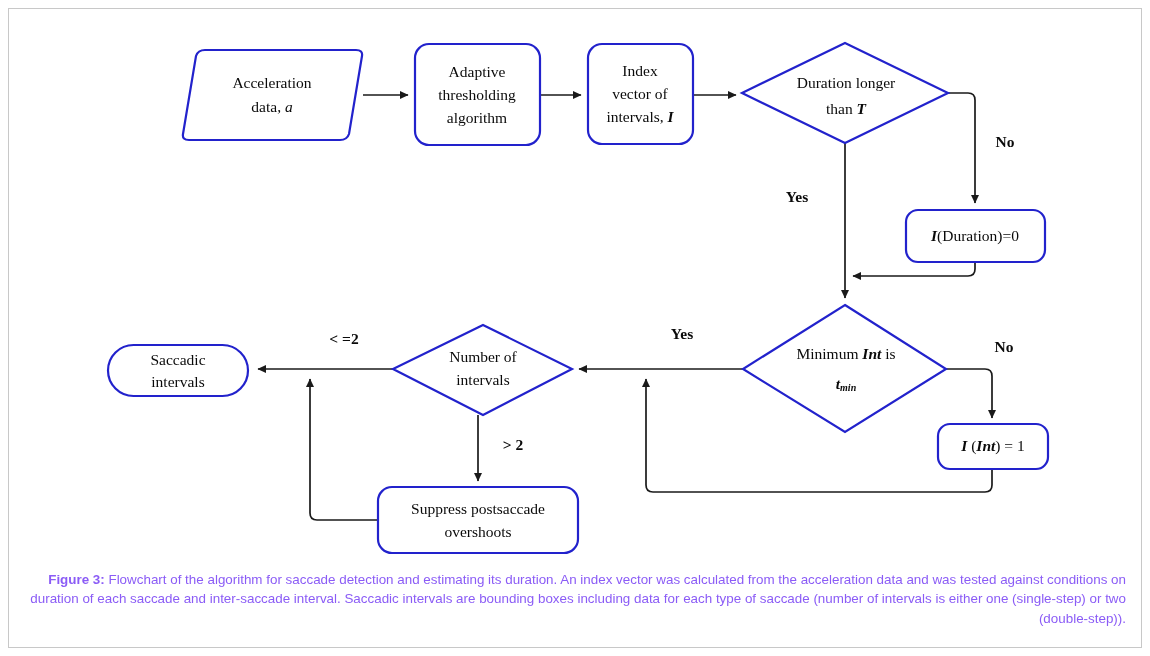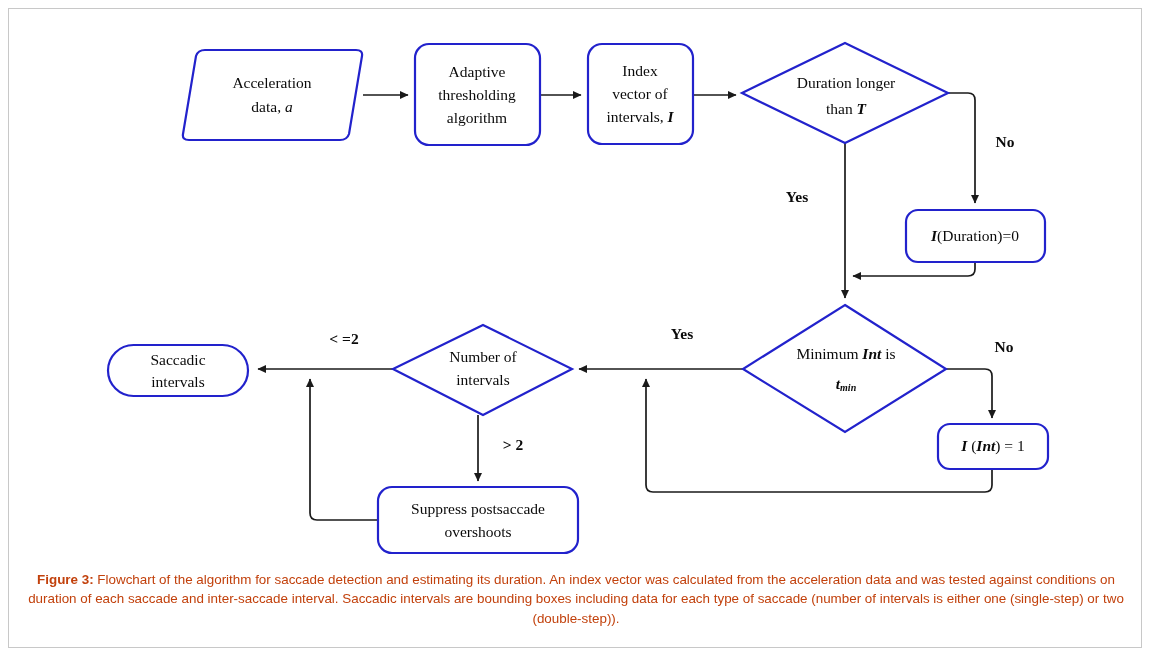--- a/index.html
+++ b/index.html
@@ -64,22 +64,22 @@
     stroke-width: 1.7;
   }
   #caption {
     position: absolute;
     left: 26px;
     top: 570px;
     width: 1100px;
     font-family: "Liberation Sans", "DejaVu Sans", sans-serif;
     font-size: 13.4px;
     line-height: 1.45;
-    color: #c2410c;
-    text-align: center;
+    color: #8b5cf6;
+    text-align: right;
   }
   #caption b { font-weight: bold; }
 </style>
 </head>
 <body>
 
 <div id="figure-frame">
   <div id="frame-border"></div>
 
   <svg id="flow-svg" viewBox="0 0 1150 570">

